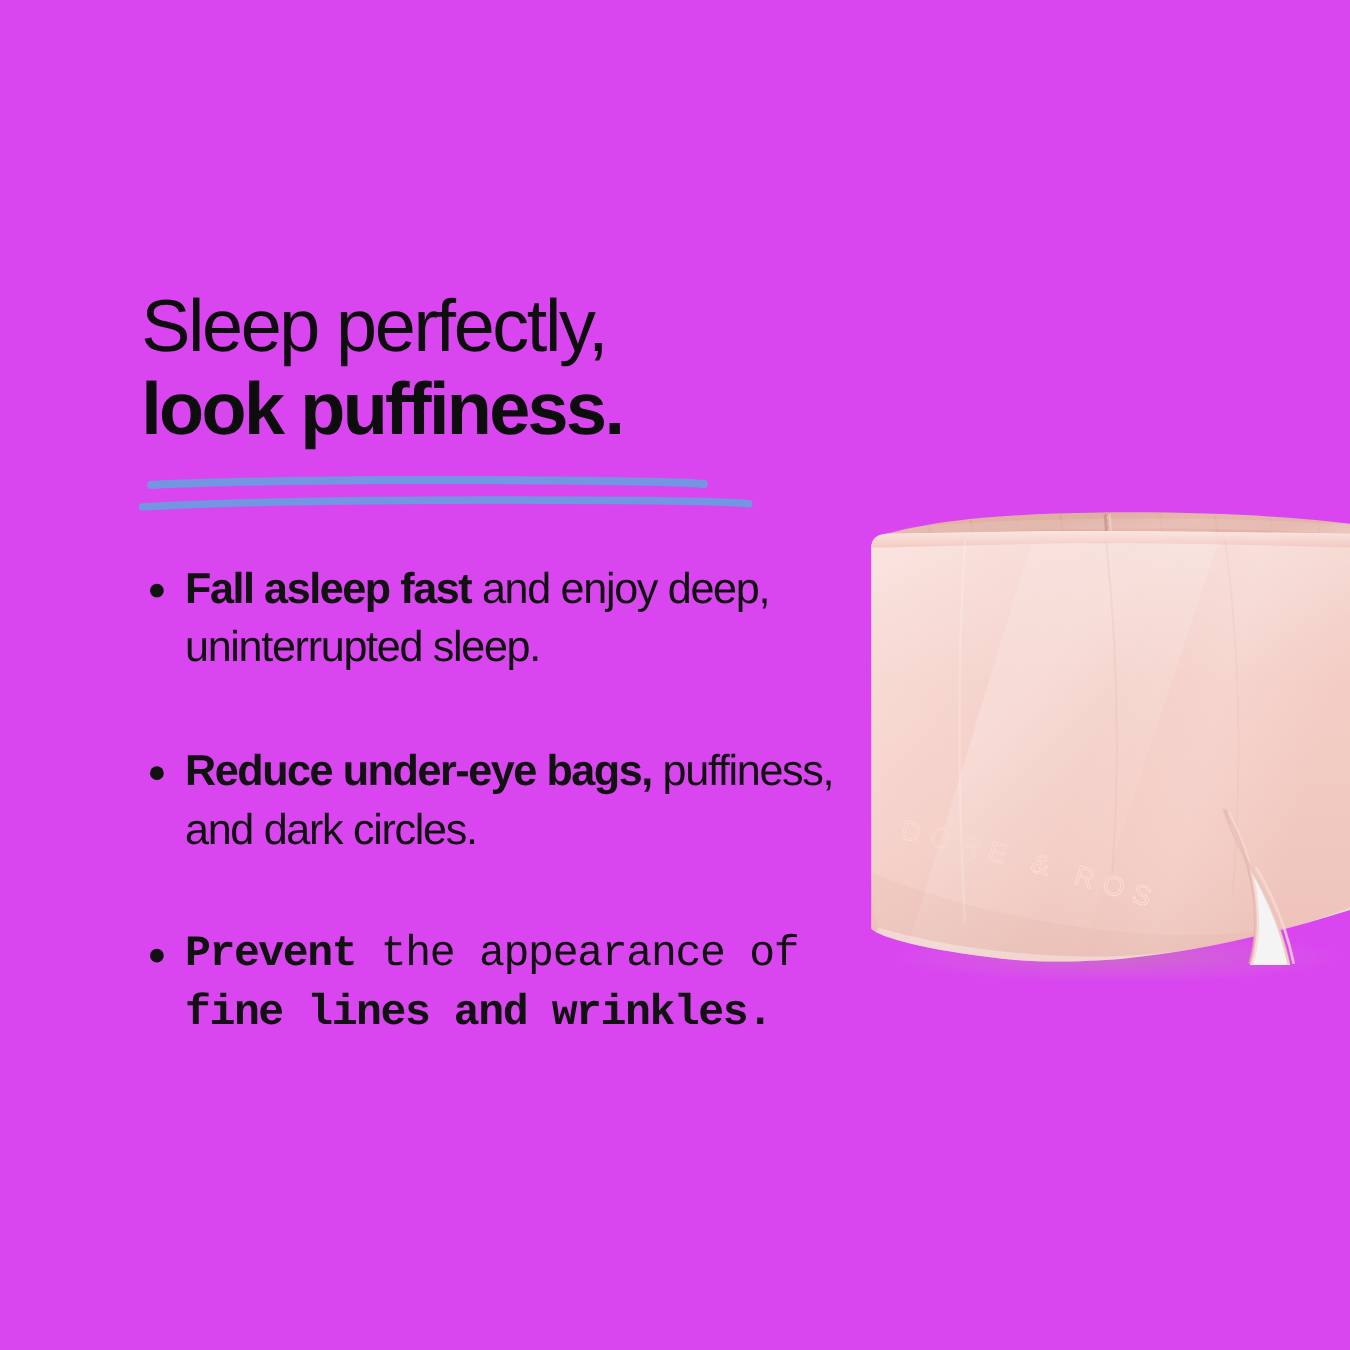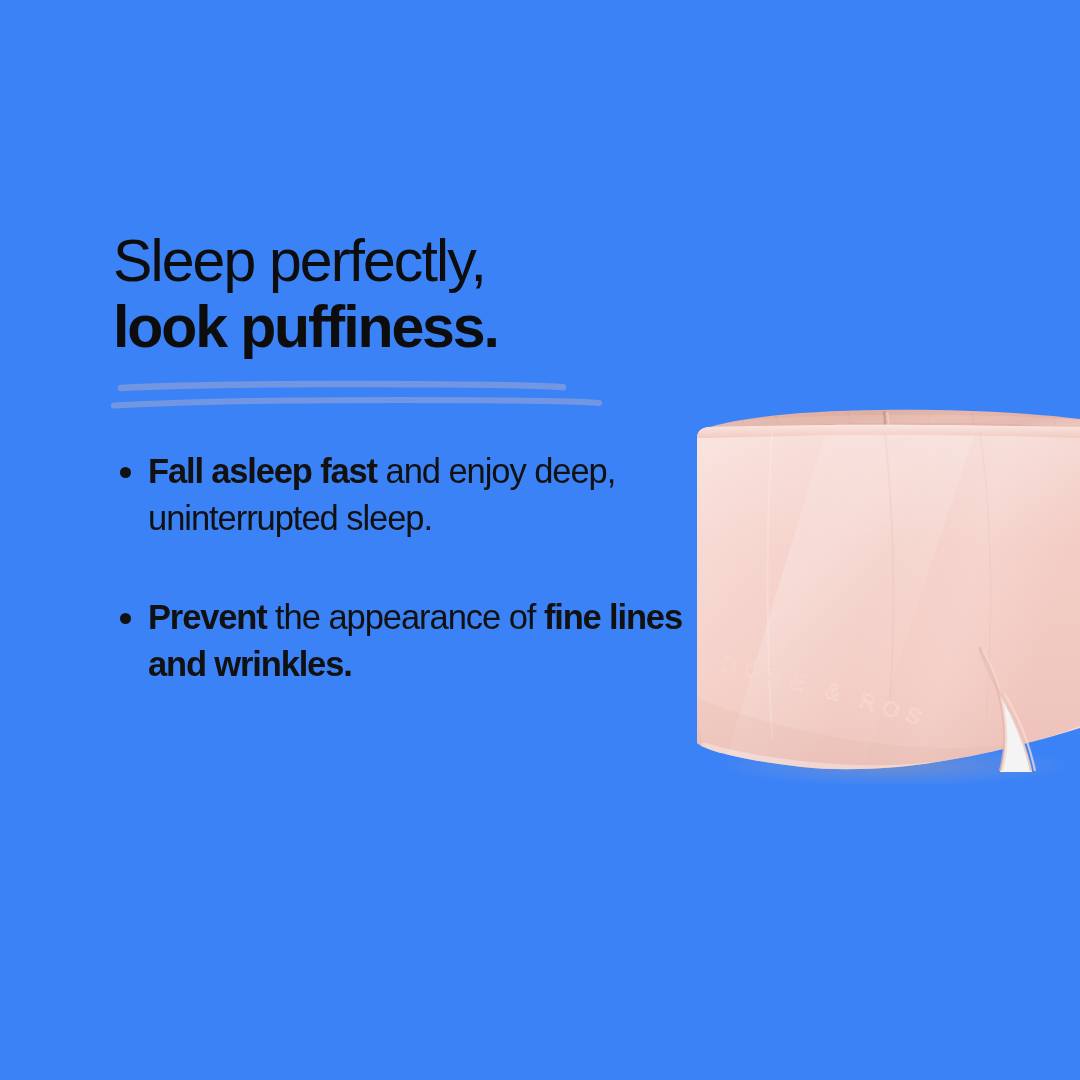--- a/index.html
+++ b/index.html
@@ -11,21 +11,21 @@
     width: 1080px;
     height: 1080px;
     overflow: hidden;
     font-family: "Liberation Sans", sans-serif;
     background: #f5f4f4;
   }
   #canvas {
     position: relative;
     width: 1080px;
     height: 1080px;
-    background: #3b82f6;
+    background: #d946ef;
     overflow: hidden;
   }
 
   
   .copy {
     position: absolute;
     left: 113px;
     top: 228px;
     width: 575px;
   }
@@ -77,21 +77,21 @@
   .benefit {
     position: relative;
     padding-left: 35px;
     margin-bottom: 52px;
     font-size: 34.5px;
     line-height: 47px;
     letter-spacing: -1.05px;
     color: #111111;
     font-weight: 400;
   }
-  .benefit:last-child { margin-bottom: 0; }
+  .benefit:last-child { margin-bottom: 0; font-family: Liberation Mono, monospace; }
   .benefit .dot {
     position: absolute;
     left: 7px;
     top: 19px;
     width: 11px;
     height: 11px;
     border-radius: 50%;
     background: #111111;
   }
   .benefit .txt { display: block; }
@@ -127,20 +127,24 @@
         <path id="stroke-bottom" d="M 1 31.5 C 90 26.6, 250 25.4, 390 26.4 C 450 26.9, 476 27.6, 486 29" fill="none" stroke="#7396E3" stroke-width="6.0" stroke-linecap="round" stroke-linejoin="round"></path>
       </svg>
     </div>
 
   </div>
 
   <ul class="benefits">
     <li class="benefit">
       <span class="dot"></span>
       <span class="txt"><b>Fall asleep fast</b><span> and enjoy deep, uninterrupted sleep.</span><b></b></span>
+    </li>
+    <li class="benefit">
+      <span class="dot"></span>
+      <span class="txt"><b>Reduce under-eye bags,</b><span> puffiness, and dark circles.</span><b></b></span>
     </li>
     <li class="benefit">
       <span class="dot"></span>
       <span class="txt"><b>Prevent</b><span> the appearance of </span><b>fine lines and wrinkles.</b></span>
     </li>
   </ul>
 
   <div class="product">
     <svg viewBox="0 0 400 400" xmlns="http://www.w3.org/2000/svg" aria-hidden="true">
       <defs>

